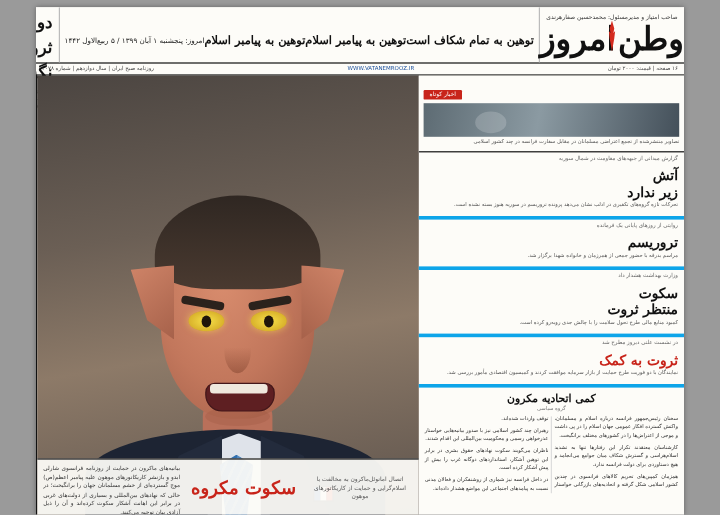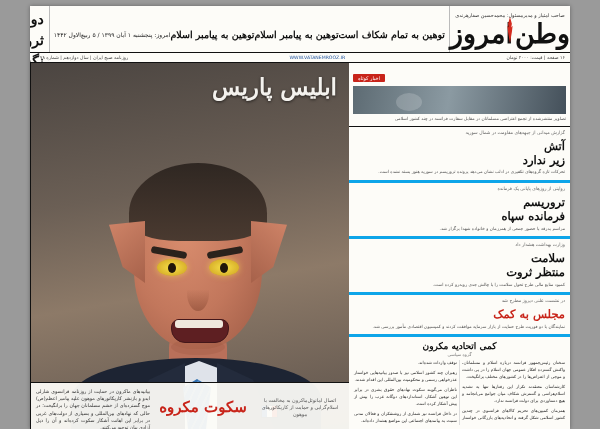--- a/index.html
+++ b/index.html
@@ -477,21 +477,20 @@
       <span>روزنامه صبح ایران | سال دوازدهم | شماره ۳۰۷۸</span>
       <span class="site">WWW.VATANEMROOZ.IR</span>
       <span>۱۶ صفحه | قیمت: ۲۰۰۰ تومان</span>
     </div>
 
     <div class="body">
 
       <div class="col-right">
         <div class="photo-wrap">
 
-          <div class="photo-title">ابلیس پاریس</div>
 
           <div class="fig suit"></div>
           <div class="fig neck"></div>
           <div class="fig shirt"></div>
           <div class="fig lapel-l"></div>
           <div class="fig lapel-r"></div>
           <div class="fig tie"></div>
           <div class="fig tie-stripes"></div>
           <div class="fig flagpin">
             <i class="b"></i>
@@ -534,34 +533,33 @@
         <div class="brief">
           <div class="kicker">گزارش میدانی از جبهه‌های مقاومت در شمال سوریه</div>
           <div class="t1">آتش</div>
           <div class="t2">زیر ندارد</div>
           <div class="dek">تحرکات تازه گروه‌های تکفیری در ادلب نشان می‌دهد پرونده تروریسم در سوریه هنوز بسته نشده است.</div>
         </div>
 
         <div class="brief">
           <div class="kicker">روایتی از روزهای پایانی یک فرمانده</div>
           <div class="t1">تروریسم</div>
-          <div class="t2">فرمانده سپاه</div>
           <div class="dek">مراسم بدرقه با حضور جمعی از همرزمان و خانواده شهدا برگزار شد.</div>
         </div>
 
         <div class="brief">
           <div class="kicker">وزارت بهداشت هشدار داد</div>
-          <div class="t1">سلامت</div>
+          <div class="t1">سکوت</div>
           <div class="t2">منتظر ثروت</div>
           <div class="dek">کمبود منابع مالی طرح تحول سلامت را با چالش جدی روبه‌رو کرده است.</div>
         </div>
 
         <div class="brief">
           <div class="kicker">در نشست علنی دیروز مطرح شد</div>
-          <div class="t1 red">مجلس به کمک</div>
+          <div class="t1 red">ثروت به کمک</div>
           <div class="dek">نمایندگان با دو فوریت طرح حمایت از بازار سرمایه موافقت کردند و کمیسیون اقتصادی مأمور بررسی شد.</div>
         </div>
 
         <div class="lead-art">
           <div class="h">کمی اتحادیه مکرون</div>
           <div class="byline">گروه سیاسی</div>
           <div class="lead-cols">
             <p>سخنان رئیس‌جمهور فرانسه درباره اسلام و مسلمانان، واکنش گسترده افکار عمومی جهان اسلام را در پی داشت و موجی از اعتراض‌ها را در کشورهای مختلف برانگیخت.</p>
             <p>کارشناسان معتقدند تکرار این رفتارها تنها به تشدید اسلام‌هراسی و گسترش شکاف میان جوامع می‌انجامد و هیچ دستاوردی برای دولت فرانسه ندارد.</p>
             <p>همزمان کمپین‌های تحریم کالاهای فرانسوی در چندین کشور اسلامی شکل گرفته و اتحادیه‌های بازرگانی خواستار توقف واردات شده‌اند.</p>

